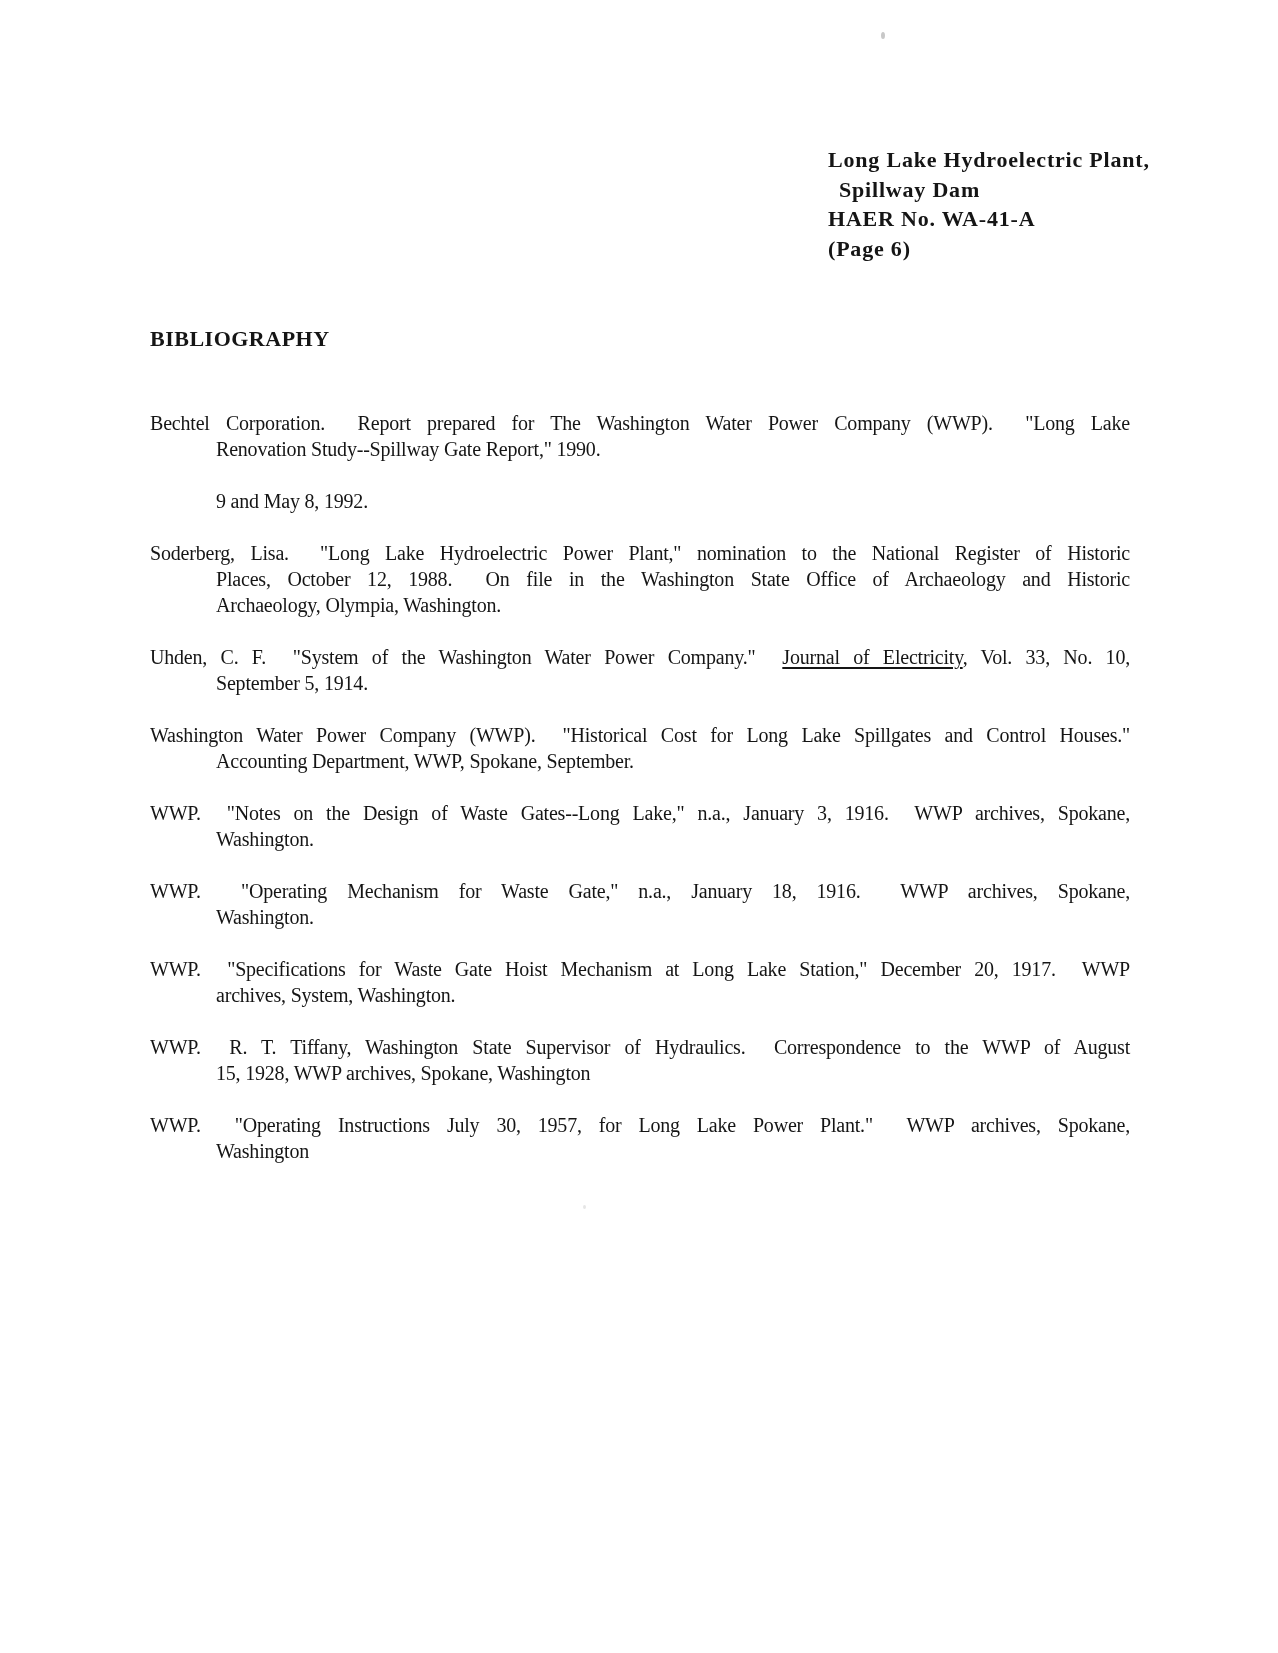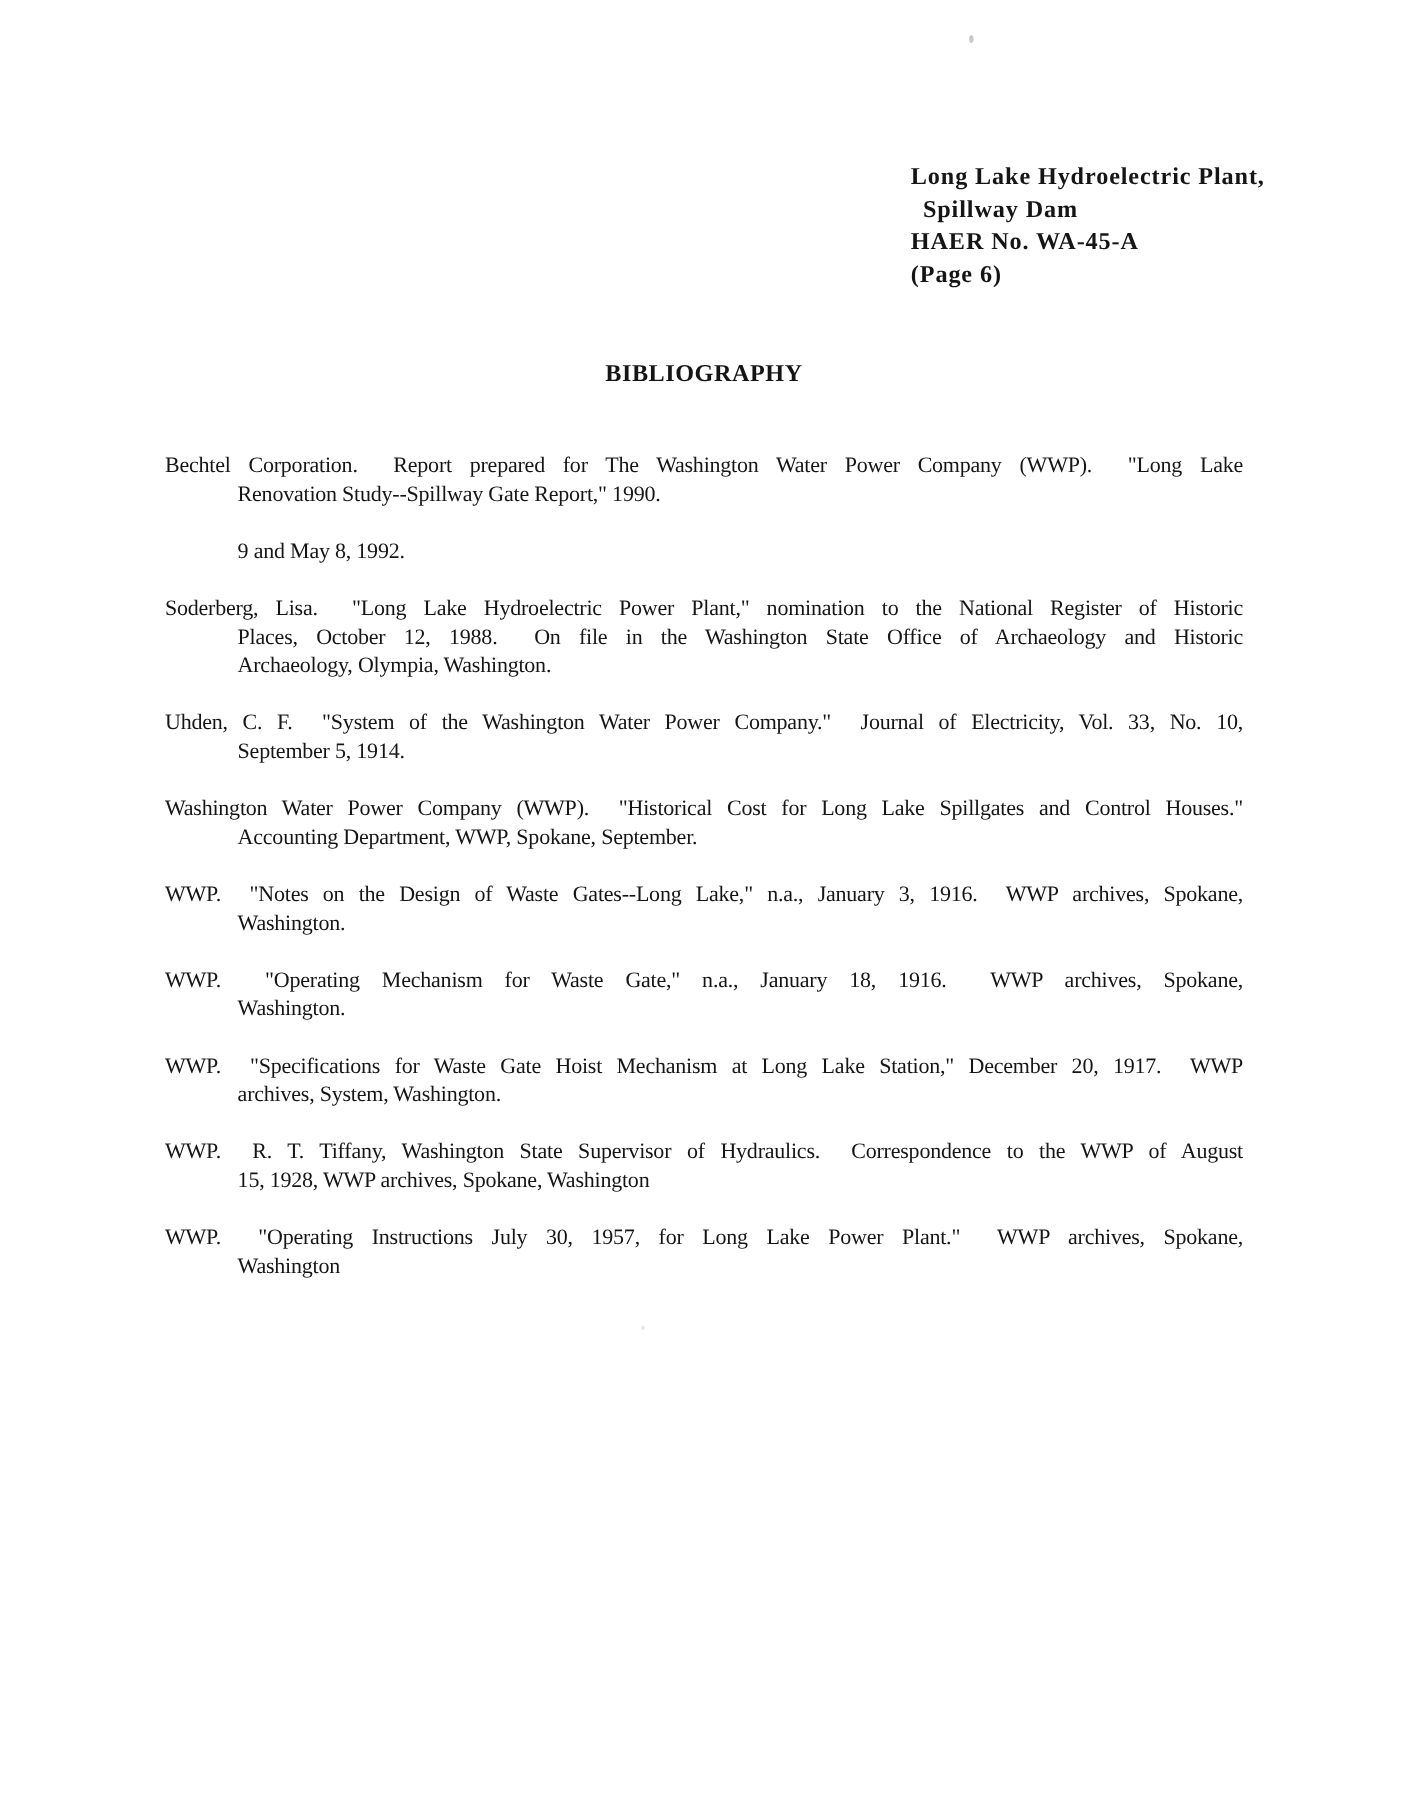--- a/index.html
+++ b/index.html
@@ -18,53 +18,53 @@
     position:absolute;left:828px;top:145px;
     font-size:22px;line-height:29.5px;letter-spacing:0.8px;
     white-space:nowrap;
     font-weight:bold;
   }
   .header .indent{padding-left:11px;}
 
   
   .title{
     position:absolute;left:150px;top:324px;width:980px;
-    text-align:center;font-weight:bold;font-size:22px;line-height:30px;
+    font-weight:bold;font-size:22px;line-height:30px;
     letter-spacing:0.5px;
   }
 
   
   .bib{
     position:absolute;left:150px;top:410px;width:980px;
     font-size:20px;line-height:26px;letter-spacing:-0.2px;
     text-justify:inter-word;
   }
   .entry{margin:0 0 26px 0;}
   .line{margin:0;}
   .line.cont{margin-left:66px;}
   .line.jfull{text-align:justify;text-align-last:justify;}
-  .u{text-underline-offset:3px;text-decoration-thickness:2px;}
+  .u{text-decoration:underline;text-underline-offset:3px;text-decoration-thickness:2px;}
 
   
   .speck{position:absolute;background:#9a9a9a;border-radius:50%;}
   .speck.s1{left:881px;top:32px;width:4px;height:7px;opacity:.55;}
   .speck.s2{left:583px;top:1205px;width:3px;height:4px;opacity:.25;}
 </style>
 </head>
 <body>
 
 <div class="page">
 
   <div class="speck s1"></div>
   <div class="speck s2"></div>
 
   <div class="header">
     <div class="hline">Long Lake Hydroelectric Plant,</div>
     <div class="hline indent">Spillway Dam</div>
-    <div class="hline">HAER No. WA-45-A</div>
+    <div class="hline">HAER No. WA-41-A</div>
     <div class="hline">(Page 6)</div>
   </div>
 
   <div class="title">BIBLIOGRAPHY</div>
 
   <div class="bib">
 
     <div class="entry">
       <div class="line jfull">Bechtel Corporation.&nbsp; Report prepared for The Washington Water Power Company (WWP).&nbsp; "Long Lake</div>
       <div class="line cont">Renovation Study--Spillway Gate Report," 1990.</div>

